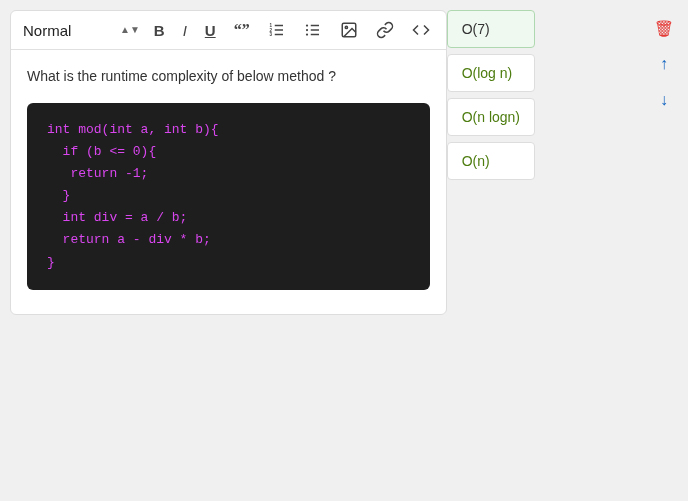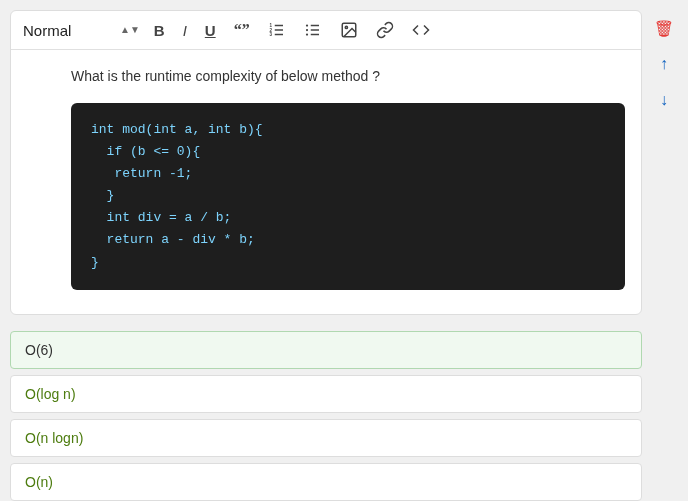--- a/index.html
+++ b/index.html
@@ -22,22 +22,22 @@
     .page-container {
       display: flex;
       width: 100%;
       gap: 8px;
       position: relative;
     }
 
     .main-content {
       flex: 1;
       display: flex;
-      flex-direction: column;
-      gap: 16px;
+      flex-direction: row;
+      gap: 0;
     }
 
     .editor-card {
       background: #fff;
       border: 1px solid #ddd;
       border-radius: 6px;
       overflow: hidden;
     }
 
     .toolbar {
@@ -96,37 +96,36 @@
       text-decoration: underline;
     }
 
     .toolbar-btn.quote {
       font-size: 17px;
       font-weight: bold;
     }
 
     .editor-body {
       padding: 16px;
-      margin-left: 44px;
     }
 
     .question-text {
       font-size: 14px;
       color: #333;
       margin-bottom: 16px;
       line-height: 1.5;
     }
 
     .code-block {
       background: #1e1e1e;
       border-radius: 6px;
       padding: 16px 20px;
       font-family: 'Courier New', Courier, monospace;
       font-size: 13px;
-      color: #7dd3fc;
+      color: #d946ef;
       line-height: 1.7;
       white-space: pre;
       margin-bottom: 8px;
     }
 
     .answers-section {
       display: flex;
       flex-direction: column;
       gap: 6px;
     }
@@ -263,21 +262,21 @@
   if (b &lt;= 0){
    return -1;
   }
   int div = a / b;
   return a - div * b;
 }</div>
       </div>
     </div>
 
     <div class="answers-section">
-      <div class="answer-option selected">O(6)</div>
+      <div class="answer-option selected">O(7)</div>
       <div class="answer-option">O(log n)</div>
       <div class="answer-option">O(n logn)</div>
       <div class="answer-option">O(n)</div>
     </div>
   </div>
 
   <div class="side-actions">
     <button class="side-btn delete">🗑</button>
     <button class="side-btn up">↑</button>
     <button class="side-btn down">↓</button>

